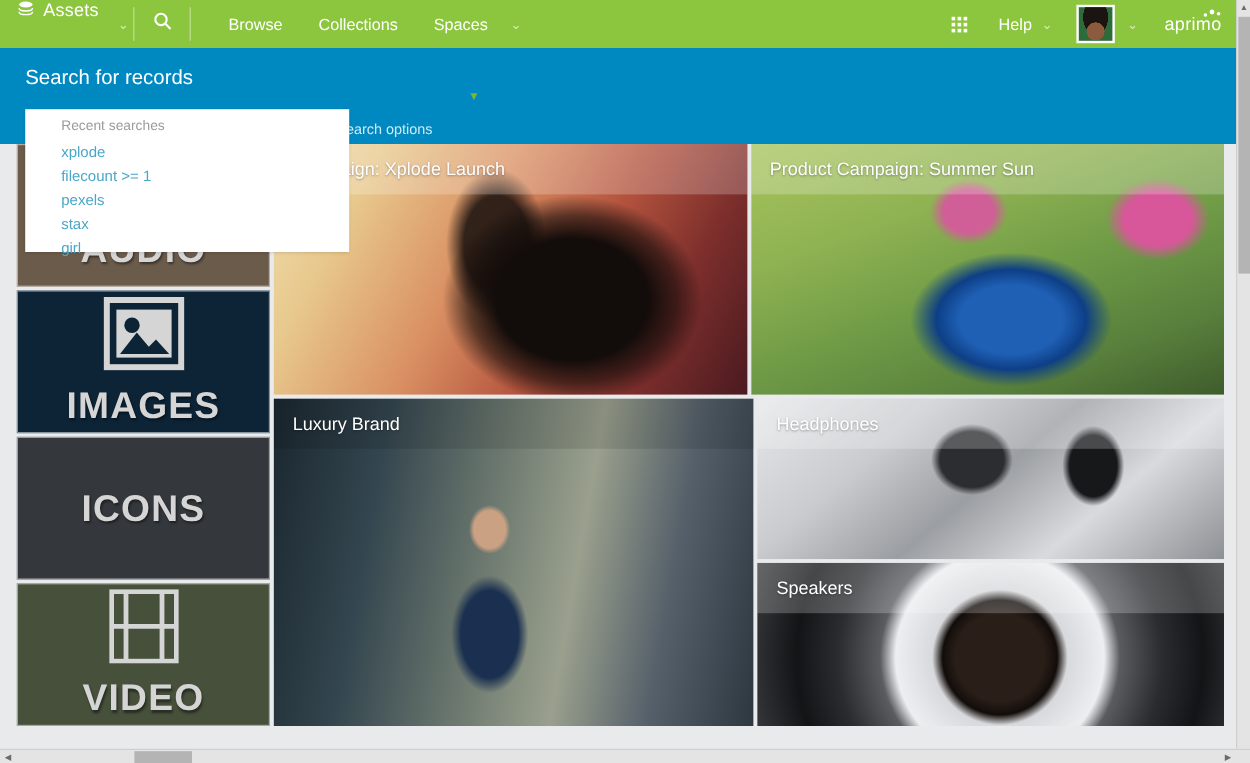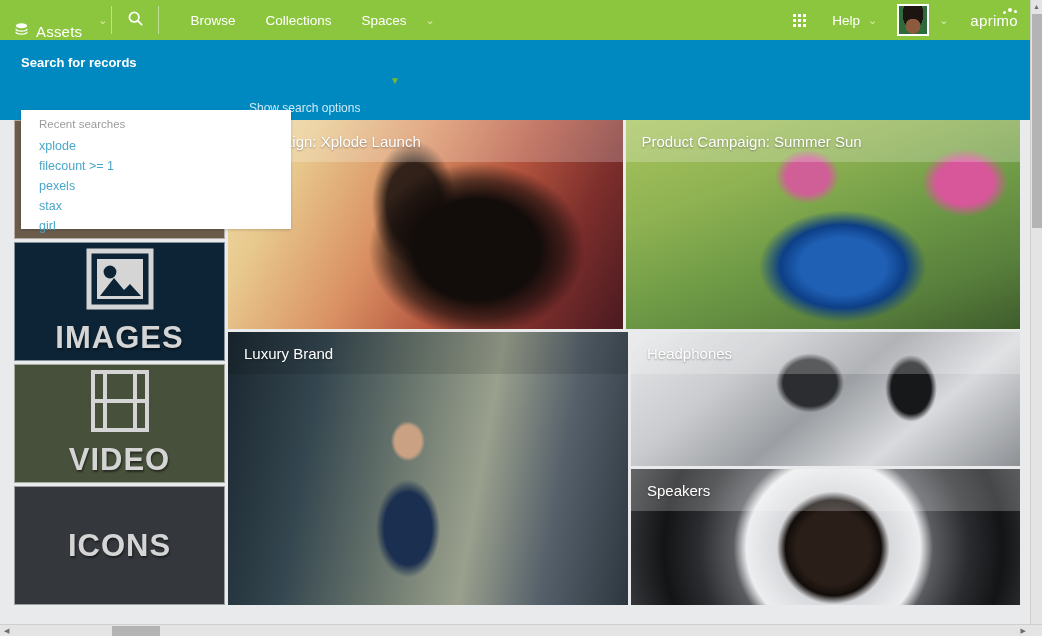--- a/index.html
+++ b/index.html
@@ -9,21 +9,21 @@
     background: #e9eaeb; overflow: hidden;
   }
 
   
   .topnav {
     position: absolute; left: 0; top: 0; width: 1030px; height: 40px;
     background: #8cc63e; display: flex; align-items: stretch;
     color: #ffffff;
   }
   .nav-brand {
-    display: flex; align-items: flex-end; gap: 7px;
+    display: flex; align-items: flex-start; gap: 7px;
     padding: 0 12px 0 14px; font-size: 15px; color: #ffffff;
   }
   .brand-label { letter-spacing: .2px; }
   .nav-caret {
     color: #d9edb2; font-size: 11px; padding: 0 4px;
     display: flex; align-items: center;
   }
   .nav-div { width: 1px; background: rgba(255,255,255,.45); margin: 6px 0; }
   .nav-search-btn {
     width: 46px; display: flex; align-items: center; justify-content: center;
@@ -67,21 +67,21 @@
     position: absolute; background: #ffffff; border-radius: 50%; display: block;
   }
 
   
   .searchband {
     position: absolute; left: 0; top: 40px; width: 1030px; height: 80px;
     background: #0089c0;
   }
   .searchband h1 {
     position: absolute; left: 21px; top: 15px;
-    font-size: 13px; font-weight: bold; color: #ffffff;
+    font-size: 17px; font-weight: normal; color: #ffffff;
   }
   .show-options {
     position: absolute; left: 249px; top: 61px;
     font-size: 12px; color: #cdeaf6; cursor: pointer;
   }
   .search-input-wrap {
     position: absolute; left: 21px; top: 80px; width: 292px; height: 24px;
     background: #ffffff; display: flex; align-items: center;
   }
   .search-input {
@@ -98,23 +98,24 @@
   .adv-search {
     position: absolute; left: 349px; top: 87px;
     font-size: 12px; color: #cdeaf6; cursor: pointer;
   }
   .caret-down-band {
     position: absolute; left: 390px; top: 35px; color: #7ab62f; font-size: 10px;
   }
 
   
   .suggest {
-    position: absolute; left: 21px; top: 110px; width: 270px; height: 119px;
+    position: absolute; left: 21px; top: 91px; width: 270px; height: 119px;
     background: #ffffff; z-index: 40;
     box-shadow: 0 1px 3px rgba(0,0,0,.18);
+    padding-left: 12px;
   }
   .suggest-head {
     font-size: 11.5px; color: #9b9b9b; padding: 8px 0 6px 18px;
   }
   .suggest-item {
     font-size: 12.5px; color: #4aa7c9; padding: 3px 0 3px 18px; cursor: pointer;
   }
 
   
   .page {
@@ -344,20 +345,24 @@
       <div class="cat" style="background:#0c2436">
         <span class="cat-glyph">
           <svg width="68" height="62" viewBox="0 0 68 62" aria-hidden="true">
             <rect x="3" y="3" width="62" height="56" fill="none" stroke="#d5d5d5" stroke-width="5"></rect>
             <rect x="11" y="11" width="46" height="40" fill="#d5d5d5"></rect>
             <circle cx="24" cy="24" r="6.4" fill="#0c2436"></circle>
             <path d="M14 48l14-18 10 12 6-6 11 12z" fill="#0c2436"></path>
           </svg>
         </span>
         <span class="cat-label">IMAGES</span>
+      </div>
+
+      <div class="cat" style="background:#34383c">
+        <span class="cat-label">ICONS</span>
       </div>
 
       <div class="cat" style="background:#46503a">
         <span class="cat-glyph">
           <svg width="58" height="62" viewBox="0 0 58 62" aria-hidden="true">
             <rect x="2" y="2" width="54" height="58" fill="none" stroke="#d5d5d5" stroke-width="4"></rect>
             <line x1="2" y1="31" x2="56" y2="31" stroke="#d5d5d5" stroke-width="4"></line>
             <line x1="14" y1="2" x2="14" y2="60" stroke="#d5d5d5" stroke-width="4"></line>
             <line x1="44" y1="2" x2="44" y2="60" stroke="#d5d5d5" stroke-width="4"></line>
             <g fill="#46503a">
@@ -367,24 +372,20 @@
                 <rect x="5" y="48" width="5" height="5"></rect>
               <rect x="48" y="7" width="5" height="5"></rect>
                 <rect x="48" y="18" width="5" height="5"></rect>
               <rect x="48" y="37" width="5" height="5"></rect>
                 <rect x="48" y="48" width="5" height="5"></rect>
             </g>
           </svg>
         </span>
         <span class="cat-label">VIDEO</span>
       </div>
-
-      <div class="cat" style="background:#34383c">
-        <span class="cat-label">ICONS</span>
-      </div>
     </div>
 
     <div class="grid">
 
       <div class="grid-row row-top">
         <div class="tile" style="flex:1">
           <div class="img-xplode"></div>
           <div class="tile-title">Campaign: Xplode Launch</div>
         </div>
         <div class="tile" style="flex:1">

